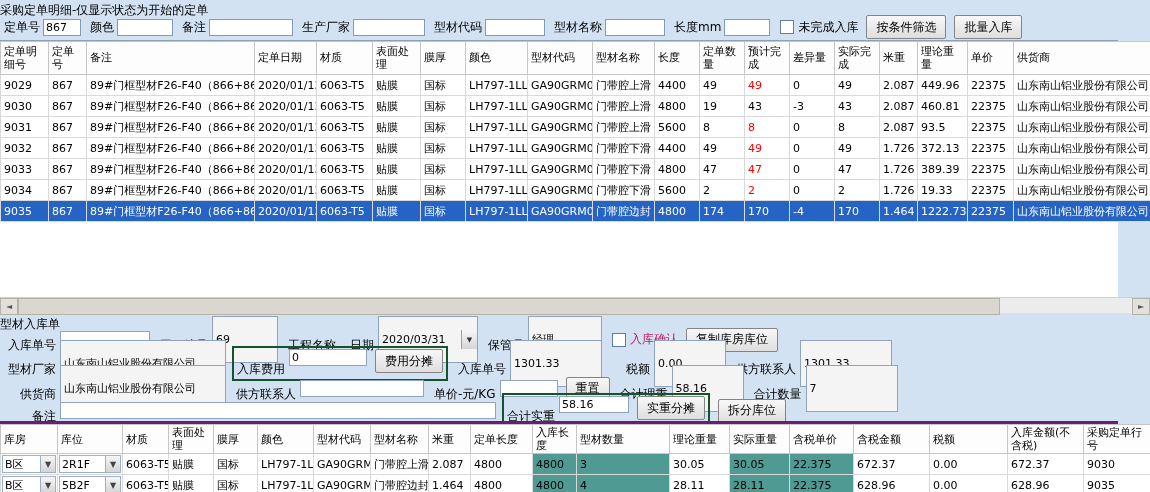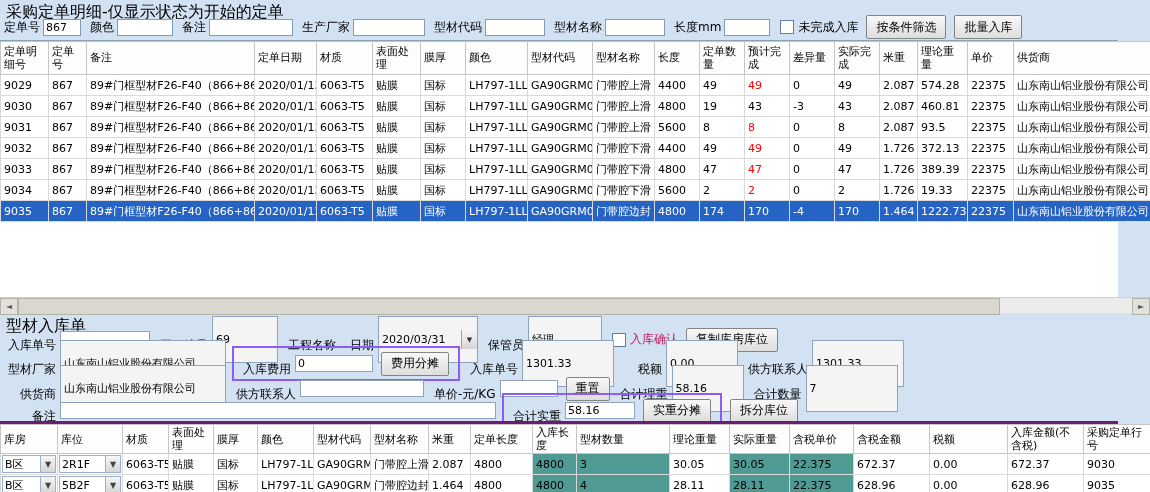--- a/index.html
+++ b/index.html
@@ -1,18 +1,18 @@
 <!DOCTYPE html>
 <html><head>
 <meta charset="utf-8">
 <style>
   html,body{margin:0;padding:0;}
   .app{position:relative;width:1150px;height:492px;background:#d3e2f3;
        font-family:"DejaVu Sans","Liberation Sans",sans-serif;font-size:12px;color:#000;overflow:hidden;}
-  .sec-title{position:absolute;left:6px;font-size:16px;}
+  .sec-title{position:absolute;left:0;font-size:12px;}
   
   .filter-row{position:absolute;left:4px;top:17px;height:20px;display:flex;align-items:center;white-space:nowrap;}
   .flabel{margin:0 3px 0 9px;}
   .tinput{height:15px;border:1px solid #7f9db9;background:#fff;font-size:11px;padding:0 2px;
           font-family:"DejaVu Sans",sans-serif;}
   .checkbox{display:inline-block;width:12px;height:12px;background:#fff;border:1px solid #5f7e9e;margin:0 4px 0 10px;vertical-align:middle;}
   .btn{height:20px;margin-left:8px;padding:1px 9px;background:linear-gradient(#f8f8f8,#dedede);
        border:1px solid #848484;font-size:12px;display:inline-flex;align-items:center;
        font-family:"DejaVu Sans",sans-serif;border-radius:2px;}
   
@@ -38,21 +38,21 @@
   .sb-track{flex:1;}
   
   .frow{position:absolute;left:0;height:21px;display:flex;align-items:center;white-space:nowrap;}
   .flab{text-align:right;margin:12px 4px 0 10px;}
   .field{height:17px;border:1px solid #8ea4bd;background:#f4f4f4;font-size:11px;padding:14px 3px;
          display:inline-flex;align-items:center;overflow:hidden;}
   .winput{height:15px;border:1px solid #8ea4bd;background:#fff;font-size:11px;padding:0 2px;
           font-family:"DejaVu Sans",sans-serif;}
   .datebtn{width:15px;align-self:stretch;margin:-1px -3px -1px 3px;background:linear-gradient(#f6f6f6,#d5d5d5);
            border-left:1px solid #8ea4bd;font-size:7px;display:flex;align-items:center;justify-content:center;color:#333;}
-  .redbox{display:inline-flex;align-items:center;border:2px solid #8b5cf6;padding:1px 9px;margin-left:6px;}
+  .redbox{display:inline-flex;border:2px solid #14532d;padding:1px 3px;margin-left:6px;}
   .blue-label{color:#be185d;text-align:right;}
 </style>
 </head>
 <body>
 
 <div class="app">
 
   <div class="sec-title" style="top:2px;">采购定单明细-仅显示状态为开始的定单</div>
 
   <div class="filter-row">
@@ -133,21 +133,21 @@
             <td>国标</td>
             <td>LH797-1LL0</td>
             <td>GA90GRM03</td>
             <td>门带腔上滑</td>
             <td>4400</td>
             <td>49</td>
             <td class="red-val">49</td>
             <td>0</td>
             <td>49</td>
             <td>2.087</td>
-            <td>574.28</td>
+            <td>449.96</td>
             <td>22375</td>
             <td>山东南山铝业股份有限公司</td>
           </tr>
           <tr>
             <td>9030</td>
             <td>867</td>
             <td>89#门框型材F26-F40（866+867）</td>
             <td>2020/01/13</td>
             <td>6063-T5</td>
             <td>贴膜</td>

